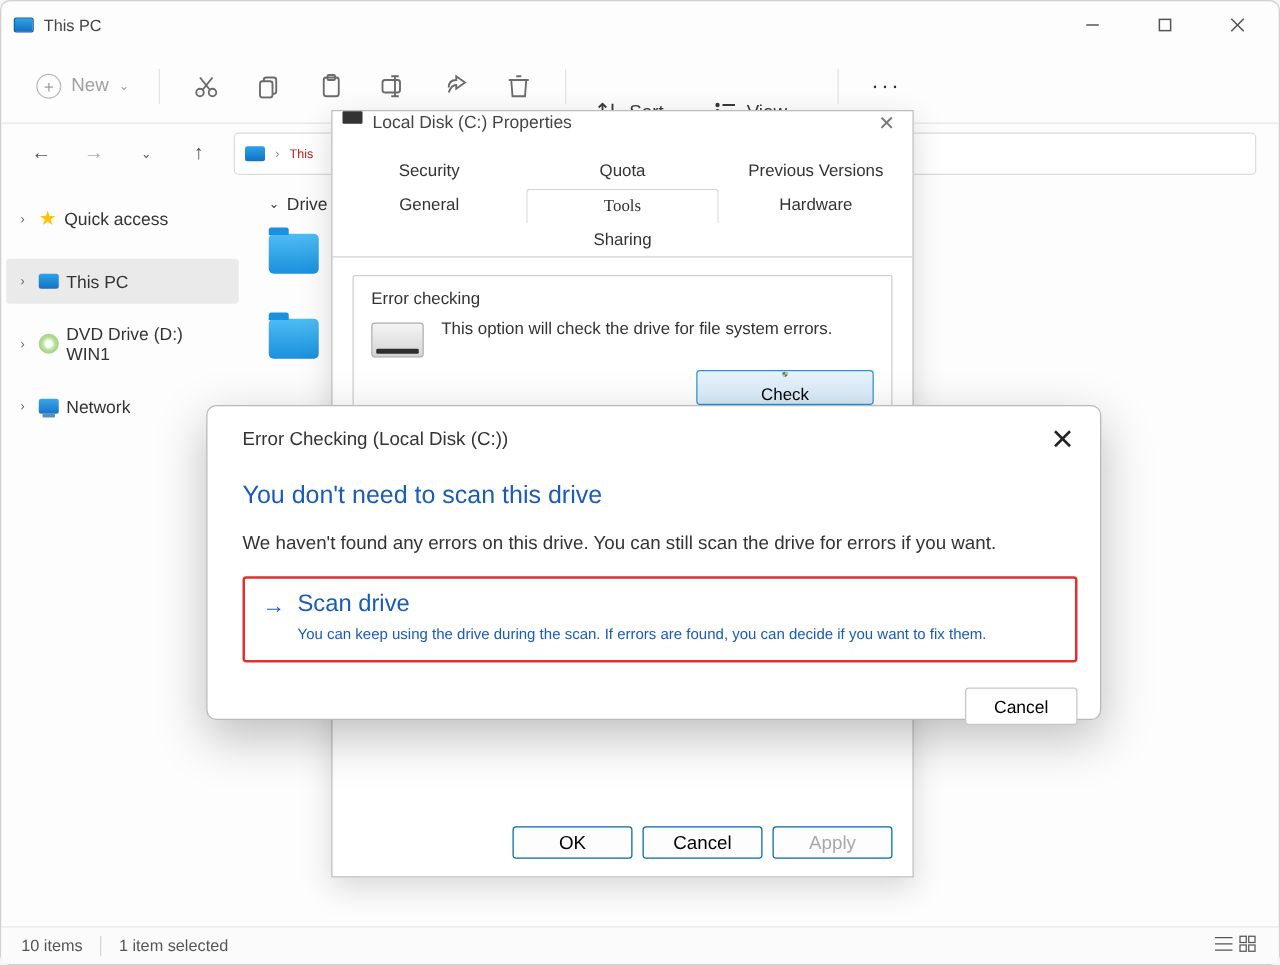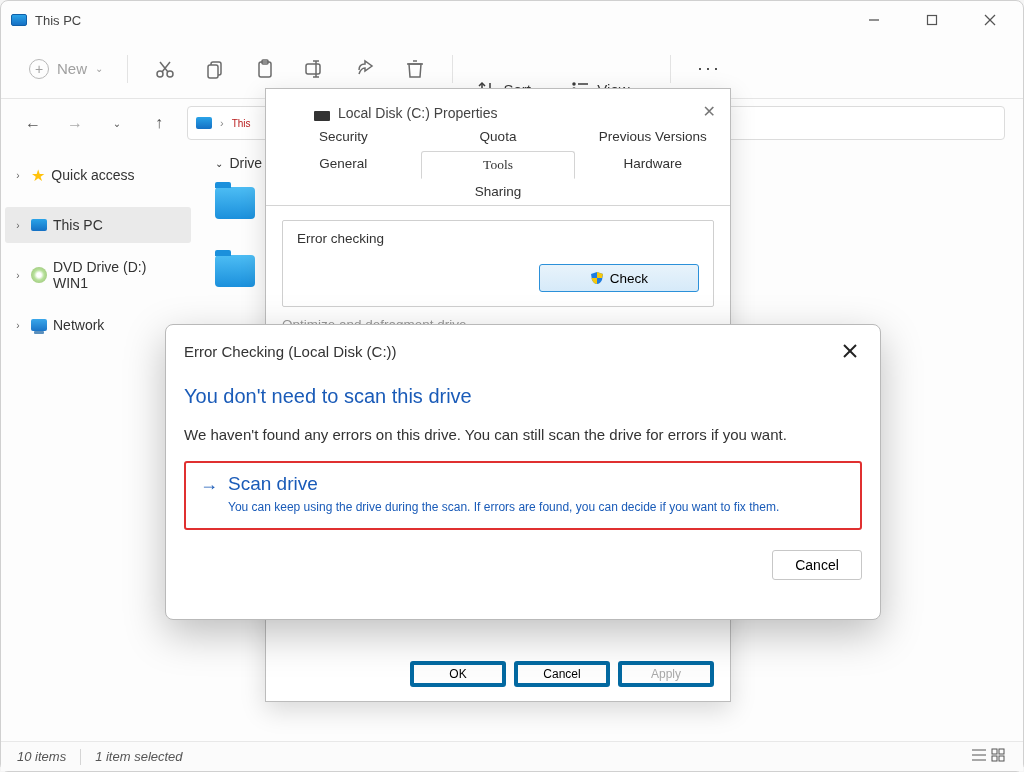--- a/index.html
+++ b/index.html
@@ -49,49 +49,49 @@
 .net-icon { width:16px; height:12px; background: linear-gradient(#3aa7ea,#1a74c7); border-radius:2px; display:inline-block; position:relative;}
 .net-icon::after{content:'';position:absolute;bottom:-3px;left:3px;width:10px;height:3px;background:#5a8fbd;border-radius:1px;}
 
 .content { flex: 1; padding: 8px 0 0 20px; }
 .folders-header { display: flex; align-items: center; gap: 6px; font-size: 14px; color: #333; }
 .folder-row { display: flex; align-items: center; gap: 12px; margin-top: 16px;}
 .folder-icon { width: 40px; height: 32px; background: linear-gradient(#4dbdf4,#1b90dc); border-radius: 4px; position:relative;}
 .folder-icon::before{content:'';position:absolute;top:-5px;left:0;width:16px;height:6px;background:#1b90dc;border-radius:2px 2px 0 0;}
 
 
-.statusbar { position: absolute; bottom: 0; left: 0; right: 0; height: 30px; display: flex; align-items: center; padding: 0 16px; font-size: 13px; color: #555; border-top: 1px solid #e8e8e8; gap: 14px; background:#fbfbfb;font-style:italic;}
+.statusbar { position: absolute; bottom: 0; left: 0; right: 0; height: 30px; display: flex; align-items: center; padding: 0 16px; font-size: 13px; color: #555; border-top: 1px solid #e8e8e8; gap: 14px; background:#fbfbfb;}
 .statusbar .sep2 { width: 1px; height: 16px; background: #d5d5d5; }
 .statusbar .view-toggle { margin-left: auto; display: flex; gap: 4px; }
 .vt-btn svg { width: 16px; height: 14px; }
 
 
 .props { position: absolute; top: 88px; left: 265px; width: 466px; height: 614px; background: #fff; border: 1px solid #bcbcbc; box-shadow: 0 8px 24px rgba(0,0,0,0.15); }
-.props-title { display: flex; align-items: flex-end; height: 32px; padding: 0 8px; gap: 8px; margin-left: 40px; }
+.props-title { display: flex; align-items: flex-start; height: 32px; padding: 0 8px; gap: 8px; }
 .props-title .disk-icon { width: 16px; height: 10px; background:#333; border-radius:1px;}
 .props-title .ttl { font-size: 14px; color: #444; flex: 1; }
 .props-title .x { font-size: 16px; color: #777; padding: 0 6px;}
 .props-tabs { display: flex; flex-wrap: wrap; margin-top: 2px; border-bottom:1px solid #d4d4d4;}
 .props-tab { flex: 1 1 33.33%; text-align: center; padding: 5px 0; font-size: 13.5px; color: #333; border:1px solid transparent; }
 .props-tab.active { background:#fff; border:1px solid #d4d4d4; border-bottom:1px solid #fff; position:relative; top:1px; border-radius:3px 3px 0 0;font-family:Liberation Serif, serif;}
 .props-body { padding: 14px 16px; }
 .section-box { border: 1px solid #cfcfcf; border-radius: 2px; padding: 10px 14px 14px; }
 .section-title { font-size: 13.5px; color: #333; margin-bottom: 8px; }
 .section-row { display:flex; gap: 14px; align-items:flex-start;}
 .drive-graphic { width: 42px; height: 28px; background: linear-gradient(#f5f5f5,#d4d4d4); border:1px solid #aaa; border-radius: 3px; position:relative; margin-top:4px;}
 .drive-graphic::after{content:'';position:absolute;bottom:2px;left:3px;right:3px;height:4px;background:#2e2e2e;border-radius:1px;}
 .section-desc { font-size: 13.5px; color: #333; line-height: 1.35; }
-.check-btn { margin-top: 10px; margin-left: auto; display: flex; align-items: center; justify-content: center; gap: 6px; width: 160px; height: 28px; border: 1px solid #2b90d9; background: linear-gradient(#e8f3fb,#d6eaf9); border-radius: 3px; font-size: 13.5px; }
+.check-btn { margin-top: 10px; margin-left: auto; display: flex; align-items: center; justify-content: center; gap: 6px; width: 142px; height: 28px; border: 1px solid #2b90d9; background: linear-gradient(#e8f3fb,#d6eaf9); border-radius: 3px; font-size: 13.5px; flex-direction: column; }
 .shield { width: 14px; height: 14px; }
 .props-footer { position:absolute; bottom: 14px; right: 16px; display:flex; gap: 8px; }
-.d-btn { width: 96px; height: 26px; border: 4px solid #0369a1; background: #fdfdfd; border-radius: 3px; font-size: 12px; display:flex;align-items:center;justify-content:center;}
+.d-btn { width: 96px; height: 26px; border: 1px solid #0369a1; background: #fdfdfd; border-radius: 3px; font-size: 15px; display:flex;align-items:center;justify-content:center;}
 .d-btn.disabled { color: #a9a9a9; }
 
 
-.err-dialog { position: absolute; top: 324px; left: 165px; width: 716px; height: 296px; background: #fff; border: 1px solid #b9b9b9; border-radius: 8px; box-shadow: 0 14px 40px rgba(0,0,0,0.25); padding: 14px 18px 14px 18px; }
+.err-dialog { position: absolute; top: 324px; left: 165px; width: 716px; height: 252px; background: #fff; border: 1px solid #b9b9b9; border-radius: 8px; box-shadow: 0 14px 40px rgba(0,0,0,0.25); padding: 14px 18px 14px 28px; }
 .err-title-row { display:flex; align-items:center;}
 .err-title { font-size: 15px; color: #333; flex:1;}
 .err-close { width:24px; height:24px; display:flex;align-items:center;justify-content:center; color:#333;}
 .err-close svg { width:16px;height:16px;stroke:#222;stroke-width:2;}
 .err-head { font-size: 20px; color: #1a5bb8; margin-top: 22px;}
 .err-msg { font-size: 15px; color: #333; margin-top: 18px;}
 .scan-box { margin-top: 18px; border: 2px solid #e03030; border-radius: 3px; padding: 10px 14px 12px 14px; }
 .scan-box .row1 { display:flex; align-items:center; gap: 10px; color:#1a5bb8; font-size: 19px;}
 .arrow-icon { color:#1a5bb8; font-size: 18px;}
 .scan-box .row2 { font-size: 12px; color:#1a5bb8; margin-top: 4px; margin-left: 28px; line-height:1.45;}
@@ -289,20 +289,24 @@
     <div class="props-tab">Quota</div>
     <div class="props-tab">Previous Versions</div>
     <div class="props-tab">General</div>
     <div class="props-tab active">Tools</div>
     <div class="props-tab">Hardware</div>
     <div class="props-tab">Sharing</div>
   </div>
   <div class="props-body">
     <div class="section-box">
       <div class="section-title">Error checking</div>
+      <div class="section-row">
+        <div class="drive-graphic"></div>
+        <div class="section-desc">This option will check the drive for file system errors.</div>
+      </div>
       <div style="display:flex">
         <div class="check-btn">
           <svg class="shield" viewBox="0 0 14 14">
             <path d="M7 1 L13 3 L12 9 Q10 13 7 13 Q4 13 2 9 L1 3 Z" fill="#1f7de0"></path>
             <path d="M7 1 L13 3 L12 7 L7 7 Z" fill="#f7c80b"></path>
             <path d="M7 7 L7 13 Q4 13 2 9 L1.5 7 Z" fill="#f7c80b"></path>
           </svg>
           <span>Check</span>
         </div>
       </div>

